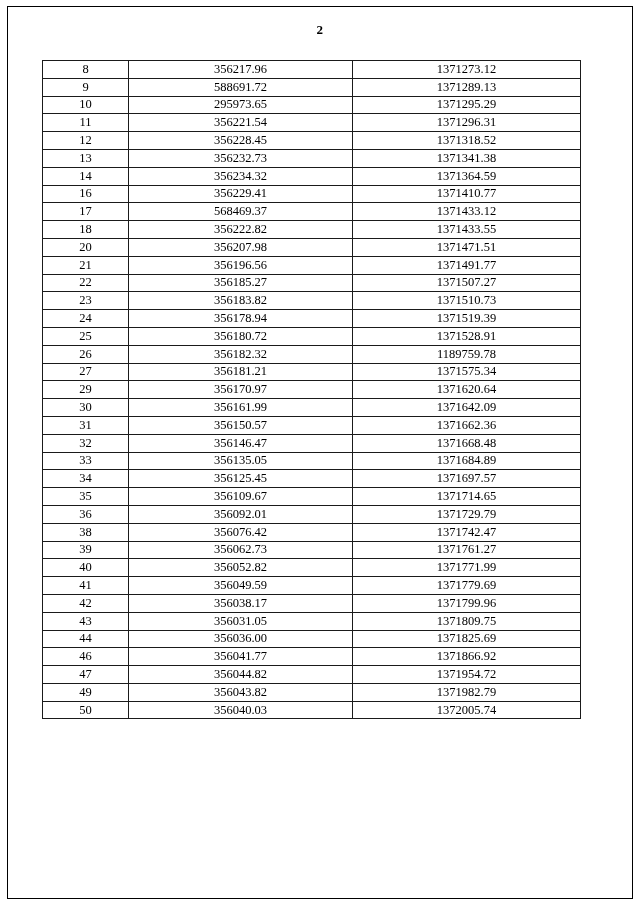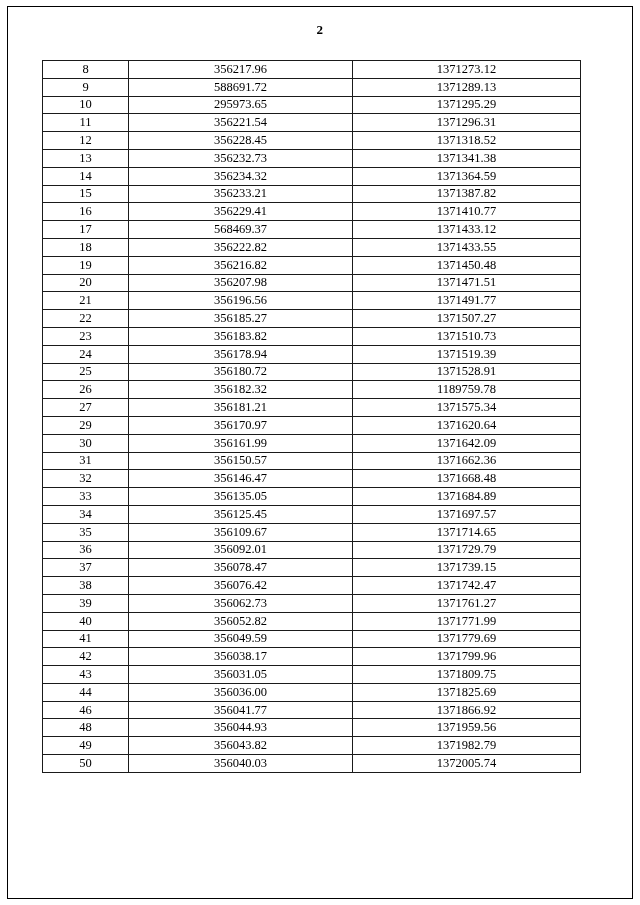--- a/index.html
+++ b/index.html
@@ -103,45 +103,35 @@
           <td>13</td>
           <td>356232.73</td>
           <td>1371341.38</td>
         </tr>
         <tr>
           <td>14</td>
           <td>356234.32</td>
           <td>1371364.59</td>
         </tr>
         <tr>
-          <td>15</td>
-          <td>356233.21</td>
-          <td>1371387.82</td>
-        </tr>
-        <tr>
           <td>16</td>
           <td>356229.41</td>
           <td>1371410.77</td>
         </tr>
         <tr>
           <td>17</td>
           <td>568469.37</td>
           <td>1371433.12</td>
         </tr>
         <tr>
           <td>18</td>
           <td>356222.82</td>
           <td>1371433.55</td>
         </tr>
         <tr>
-          <td>19</td>
-          <td>356216.82</td>
-          <td>1371450.48</td>
-        </tr>
-        <tr>
           <td>20</td>
           <td>356207.98</td>
           <td>1371471.51</td>
         </tr>
         <tr>
           <td>21</td>
           <td>356196.56</td>
           <td>1371491.77</td>
         </tr>
         <tr>
@@ -208,25 +198,20 @@
           <td>35</td>
           <td>356109.67</td>
           <td>1371714.65</td>
         </tr>
         <tr>
           <td>36</td>
           <td>356092.01</td>
           <td>1371729.79</td>
         </tr>
         <tr>
-          <td>37</td>
-          <td>356078.47</td>
-          <td>1371739.15</td>
-        </tr>
-        <tr>
           <td>38</td>
           <td>356076.42</td>
           <td>1371742.47</td>
         </tr>
         <tr>
           <td>39</td>
           <td>356062.73</td>
           <td>1371761.27</td>
         </tr>
         <tr>
@@ -253,23 +238,23 @@
           <td>44</td>
           <td>356036.00</td>
           <td>1371825.69</td>
         </tr>
         <tr>
           <td>46</td>
           <td>356041.77</td>
           <td>1371866.92</td>
         </tr>
         <tr>
-          <td>48</td>
-          <td>356044.93</td>
-          <td>1371959.56</td>
+          <td>47</td>
+          <td>356044.82</td>
+          <td>1371954.72</td>
         </tr>
         <tr>
           <td>49</td>
           <td>356043.82</td>
           <td>1371982.79</td>
         </tr>
         <tr>
           <td>50</td>
           <td>356040.03</td>
           <td>1372005.74</td>

